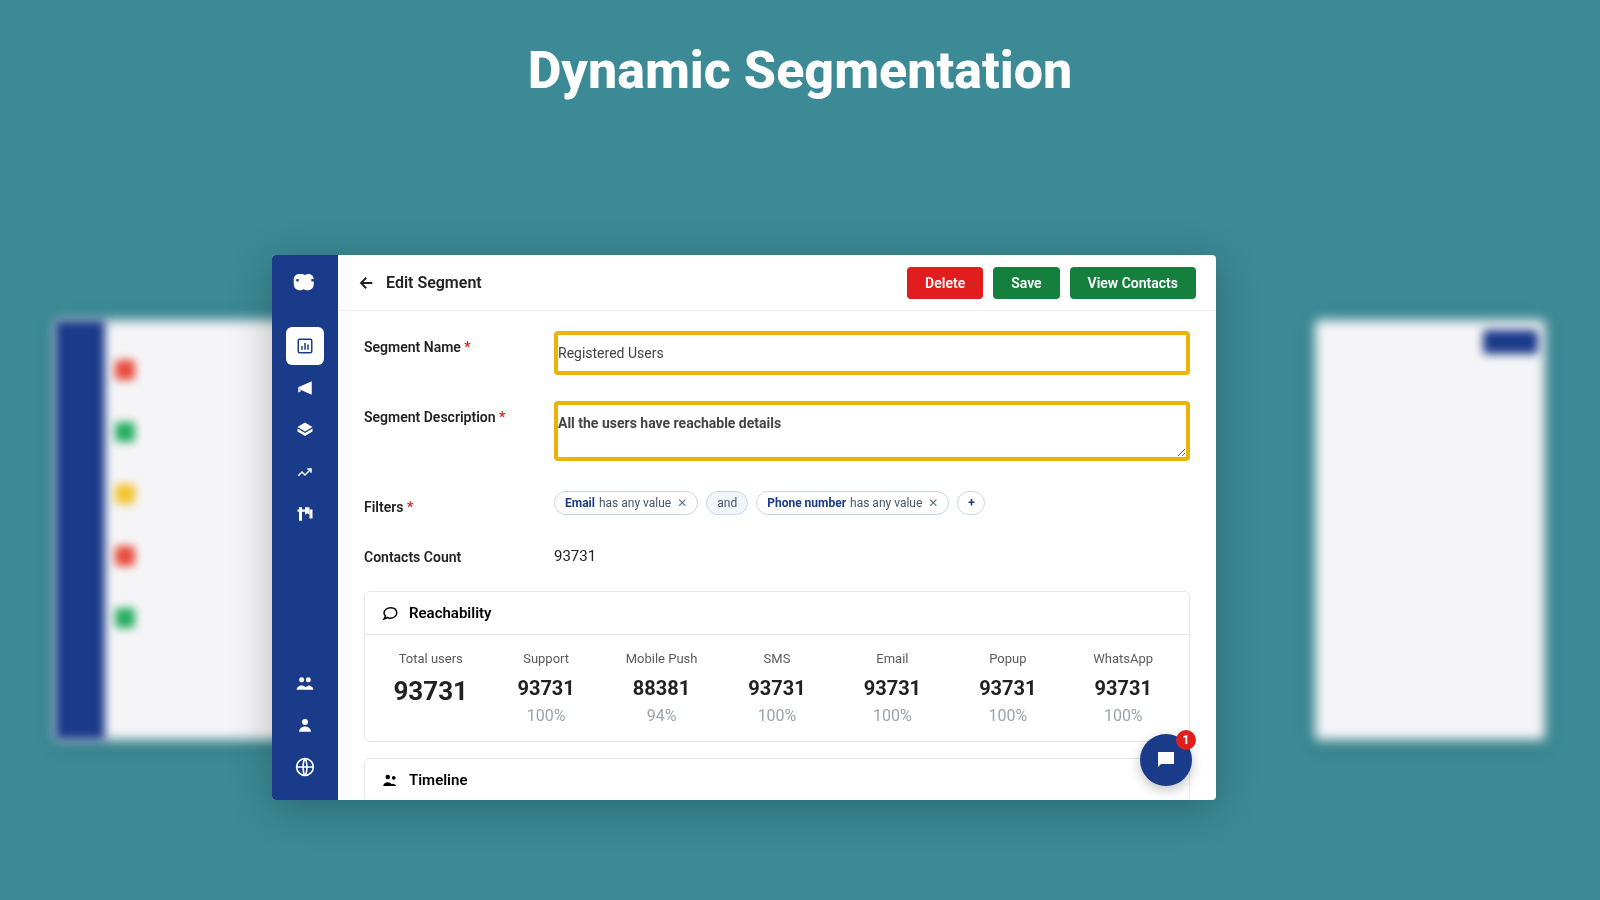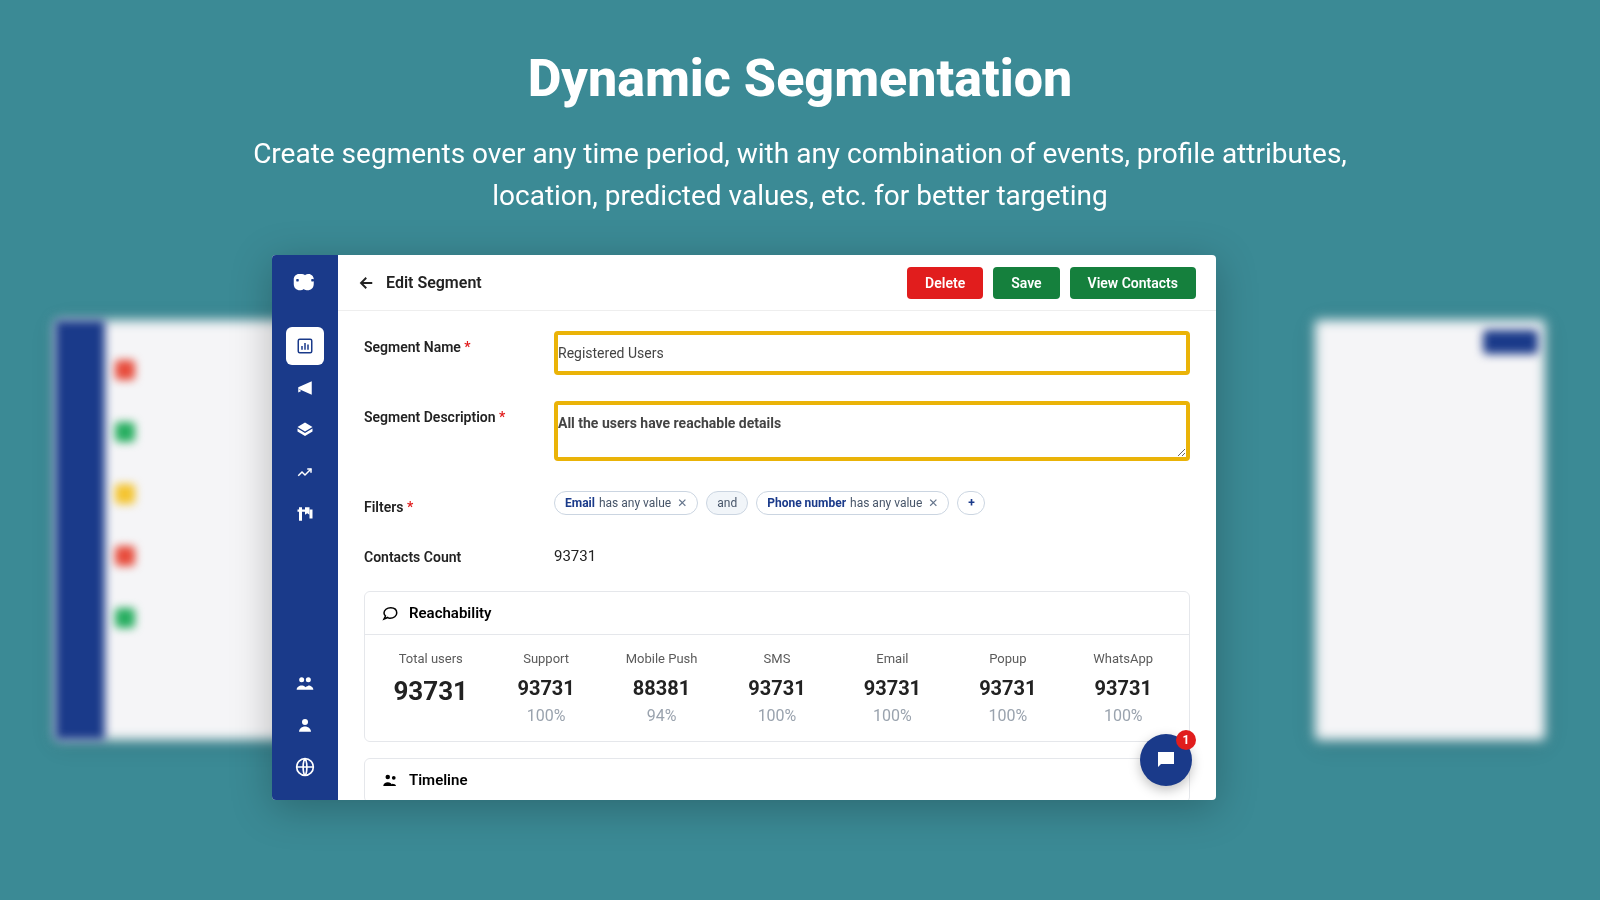--- a/index.html
+++ b/index.html
@@ -1,19 +1,19 @@
 <!DOCTYPE html>
 <html><head>
 <meta charset="utf-8">
 <style>
 * { margin: 0; padding: 0; box-sizing: border-box; font-family: -apple-system, BlinkMacSystemFont, 'Segoe UI', Roboto, sans-serif; }
 body { width: 1600px; height: 900px; background: #3b8a95; overflow: hidden; position: relative; }
 
 .hero { text-align: center; color: #fff; padding-top: 40px; }
-.hero h1 { font-size: 52px; font-weight: 800; margin-bottom: 24px; margin-top: 8px; }
+.hero h1 { font-size: 52px; font-weight: 800; margin-bottom: 24px; }
 .hero p { font-size: 28px; font-weight: 400; line-height: 1.5; max-width: 1200px; margin: 0 auto; }
 
 
 .bg-left, .bg-right {
   position: absolute;
   background: #f5f5f7;
   filter: blur(6px);
   border-radius: 4px;
   box-shadow: 0 4px 20px rgba(0,0,0,0.15);
 }
@@ -123,21 +123,20 @@
   display: flex; align-items: center; justify-content: center;
 }
 
 svg { display: block; }
 </style>
 </head>
 <body>
 
 <div class="hero">
   <h1>Dynamic Segmentation</h1>
-  <p>Create segments over any time period, with any combination of events, profile attributes, location, predicted values, etc. for better targeting</p>
 </div>
 
 <div class="bg-left"></div>
 <div class="bg-left-sidebar"></div>
 <div class="bg-left-dots">
   <div class="dot" style="background:#e74c3c"></div>
   <div class="dot" style="background:#27ae60"></div>
   <div class="dot" style="background:#f4c430"></div>
   <div class="dot" style="background:#e74c3c"></div>
   <div class="dot" style="background:#27ae60"></div>

